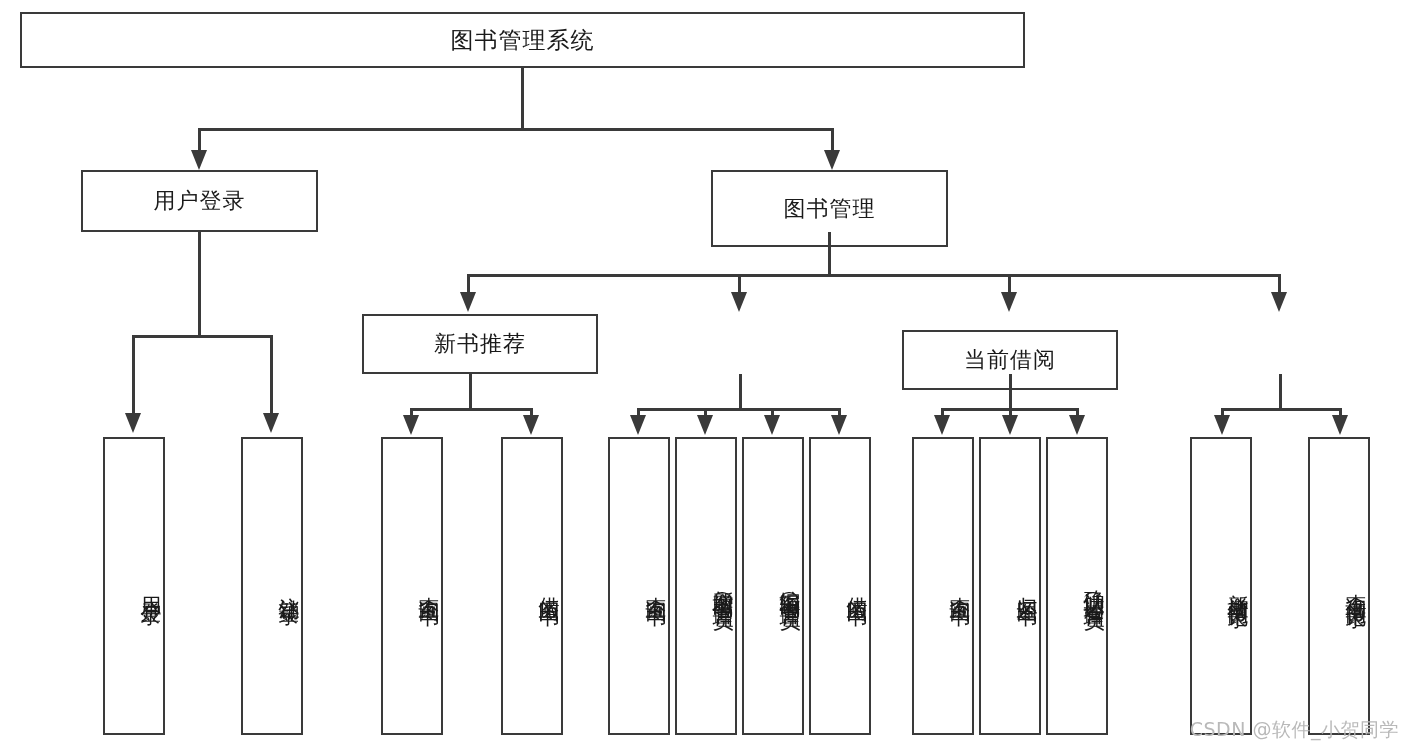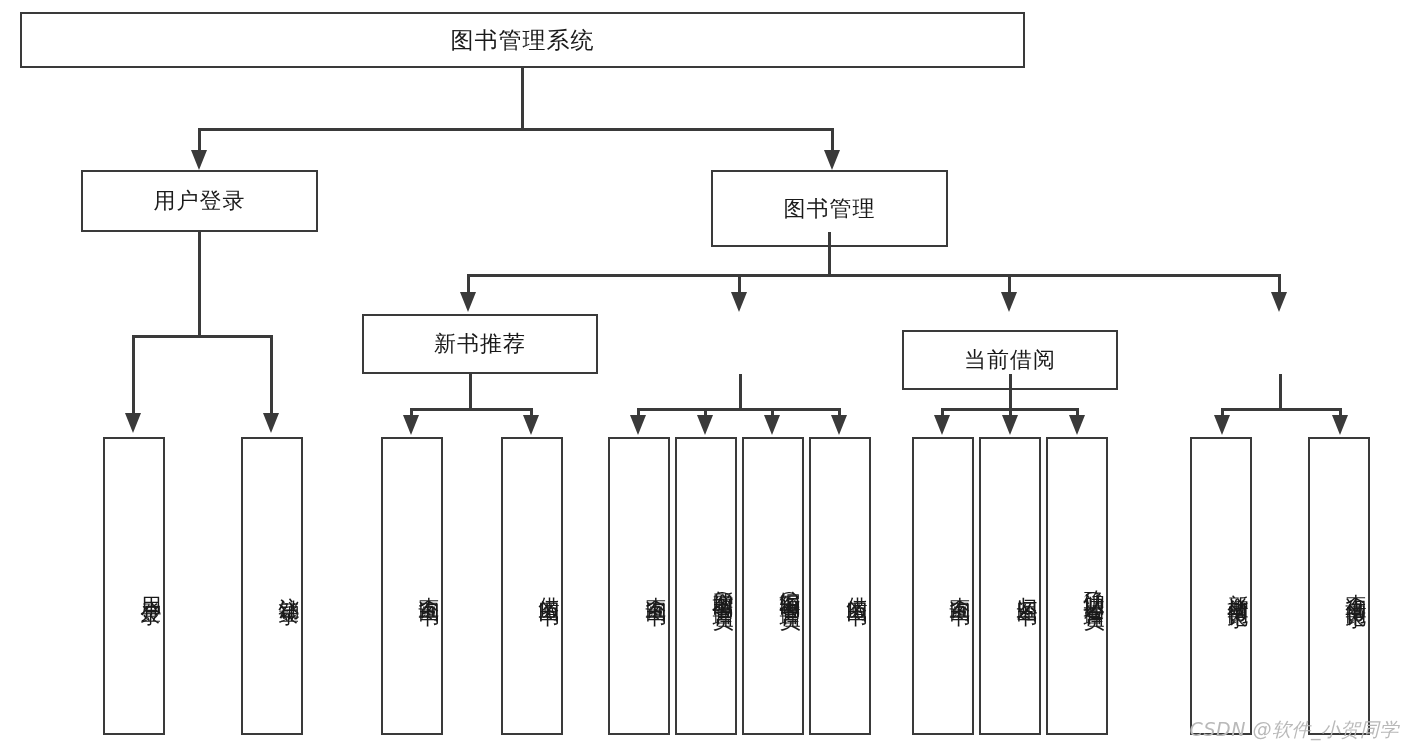--- a/index.html
+++ b/index.html
@@ -64,21 +64,20 @@
   
   #watermark{
     position:absolute;
     right:6px;
     bottom:4px;
     font-size:19px;
     color:#b9b9b9;
     letter-spacing:0.5px;
     white-space:nowrap;
     font-family:"DejaVu Sans","Liberation Sans",sans-serif;
-    font-style:italic;
   }
 </style>
 </head>
 <body>
 
 <div id="canvas">
 
   <div class="node h root" style="left:20px;top:12px;width:1005px;height:56px;">
     <span class="lbl">图书管理系统</span>
   </div>

